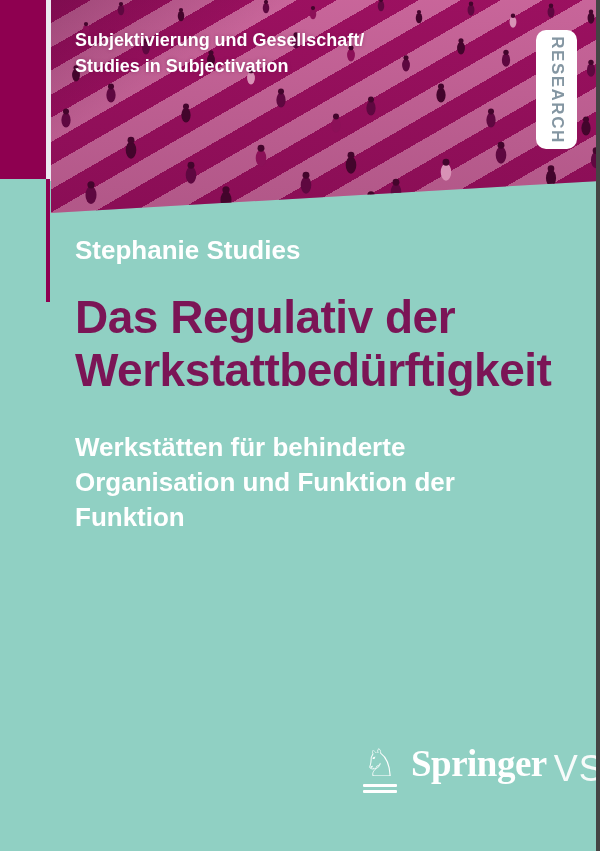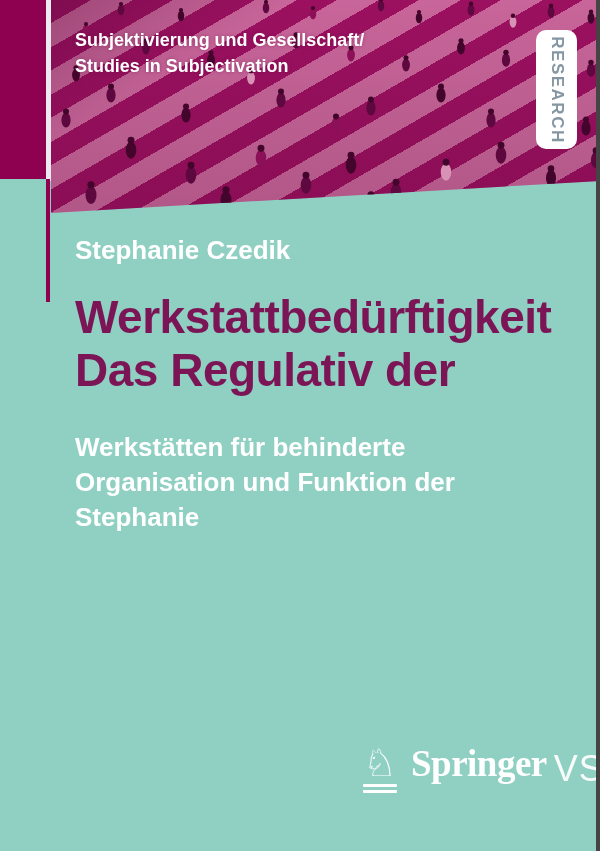--- a/index.html
+++ b/index.html
@@ -295,31 +295,31 @@
 
   <div class="series-title">
     <span class="line">Subjektivierung und Gesellschaft/</span>
     <span class="line">Studies in Subjectivation</span>
   </div>
 
   <div class="research-badge">
     <span>RESEARCH</span>
   </div>
 
-  <div class="author-name">Stephanie Czedik</div>
+  <div class="author-name">Stephanie Studies</div>
 
   <div class="book-title">
+    <span class="line">Das Regulativ der</span>
     <span class="line">Werkstattbedürftigkeit</span>
-    <span class="line">Das Regulativ der</span>
   </div>
 
   <div class="book-subtitle">
     <span class="line">Werkstätten für behinderte</span>
     <span class="line">Organisation und Funktion der</span>
-    <span class="line">Stephanie</span>
+    <span class="line">Funktion</span>
   </div>
 
   <div class="publisher">
     <div class="logo-mark">
       <span class="knight-icon">♘</span>
       <div class="logo-underline top"></div>
       <div class="logo-underline bottom"></div>
     </div>
     <span class="publisher-name">Springer</span>
     <span class="imprint-name">VS</span>

